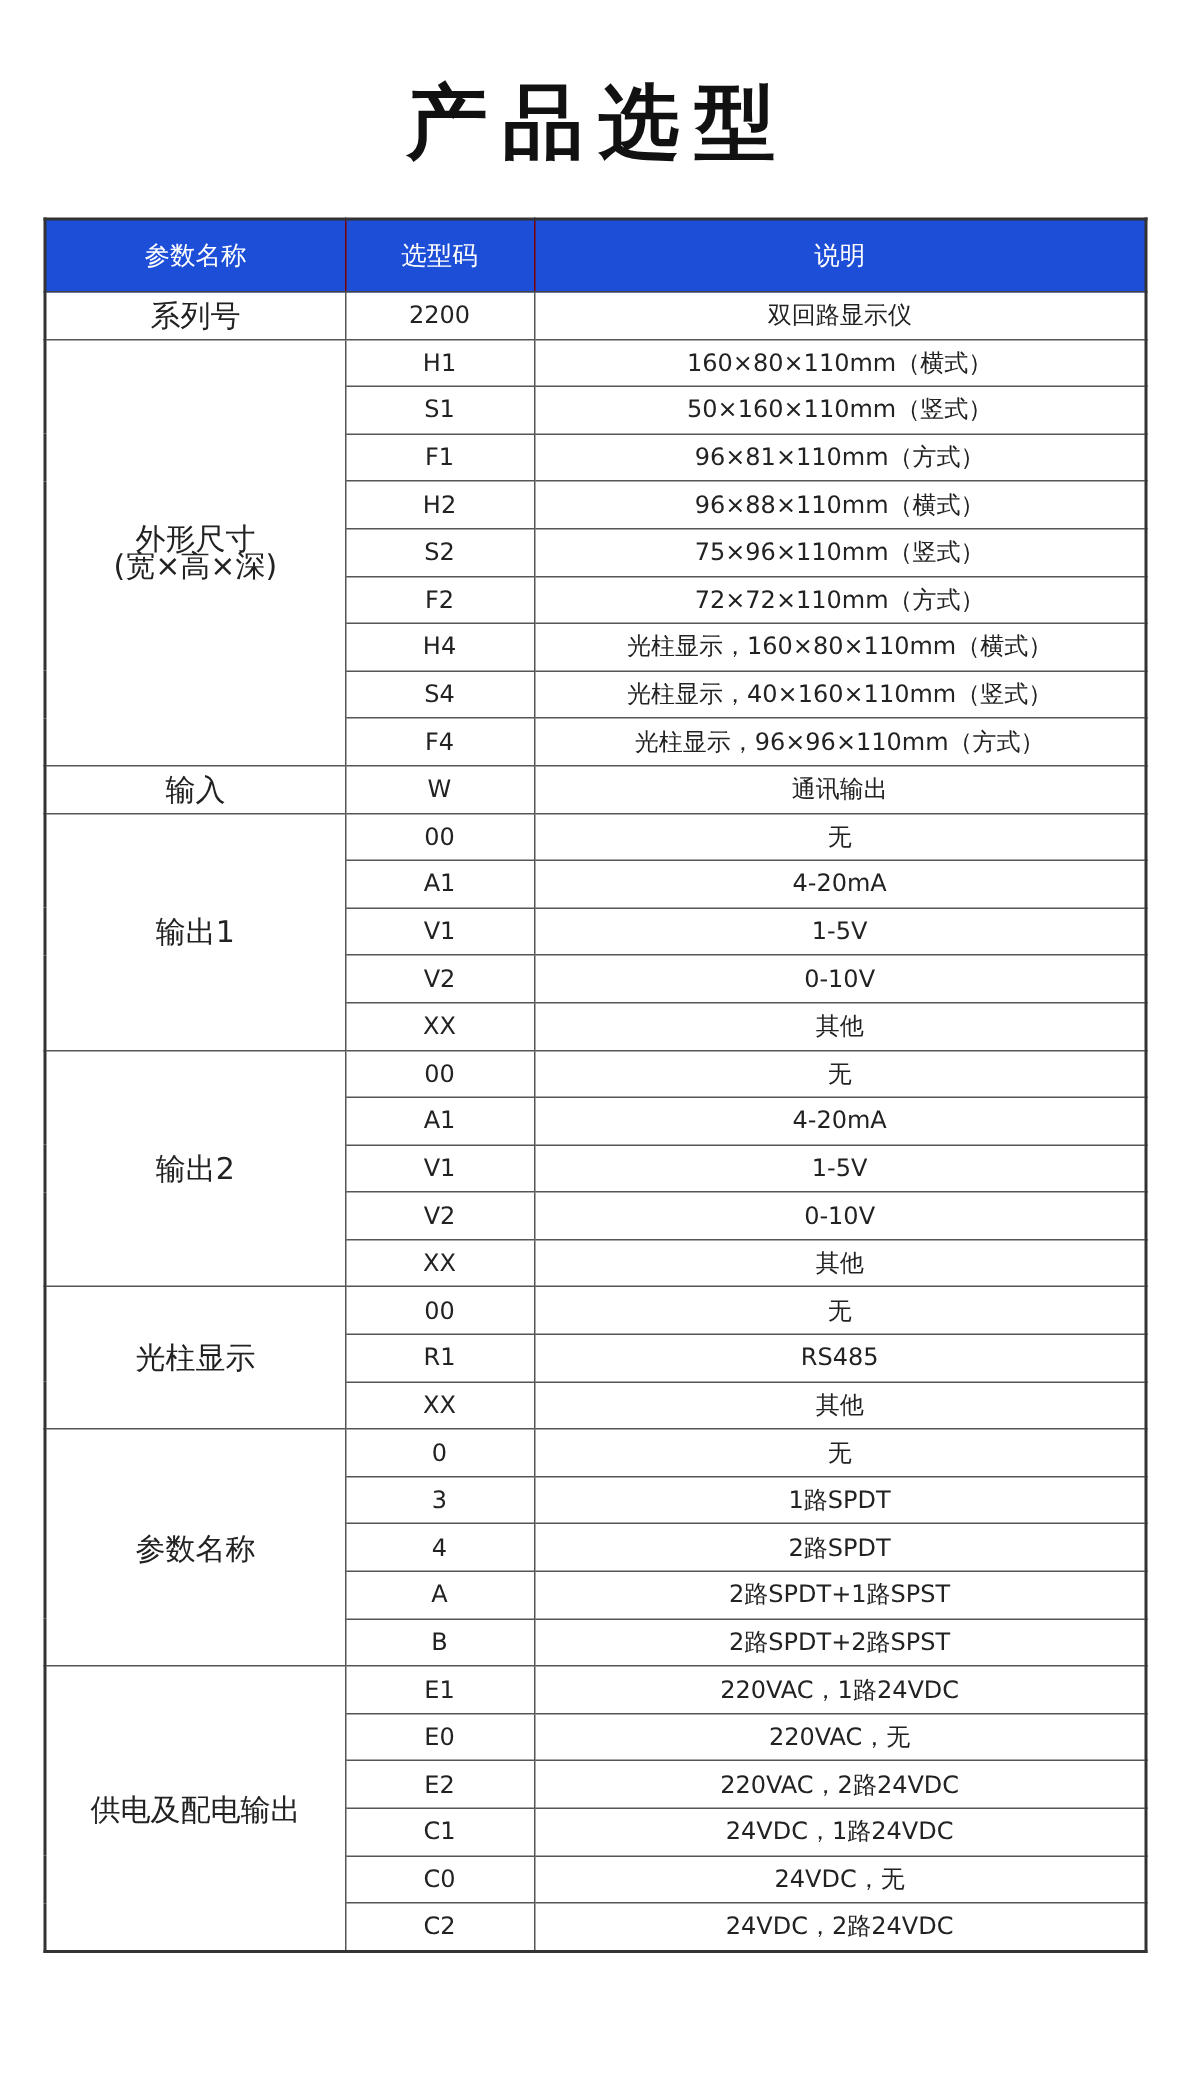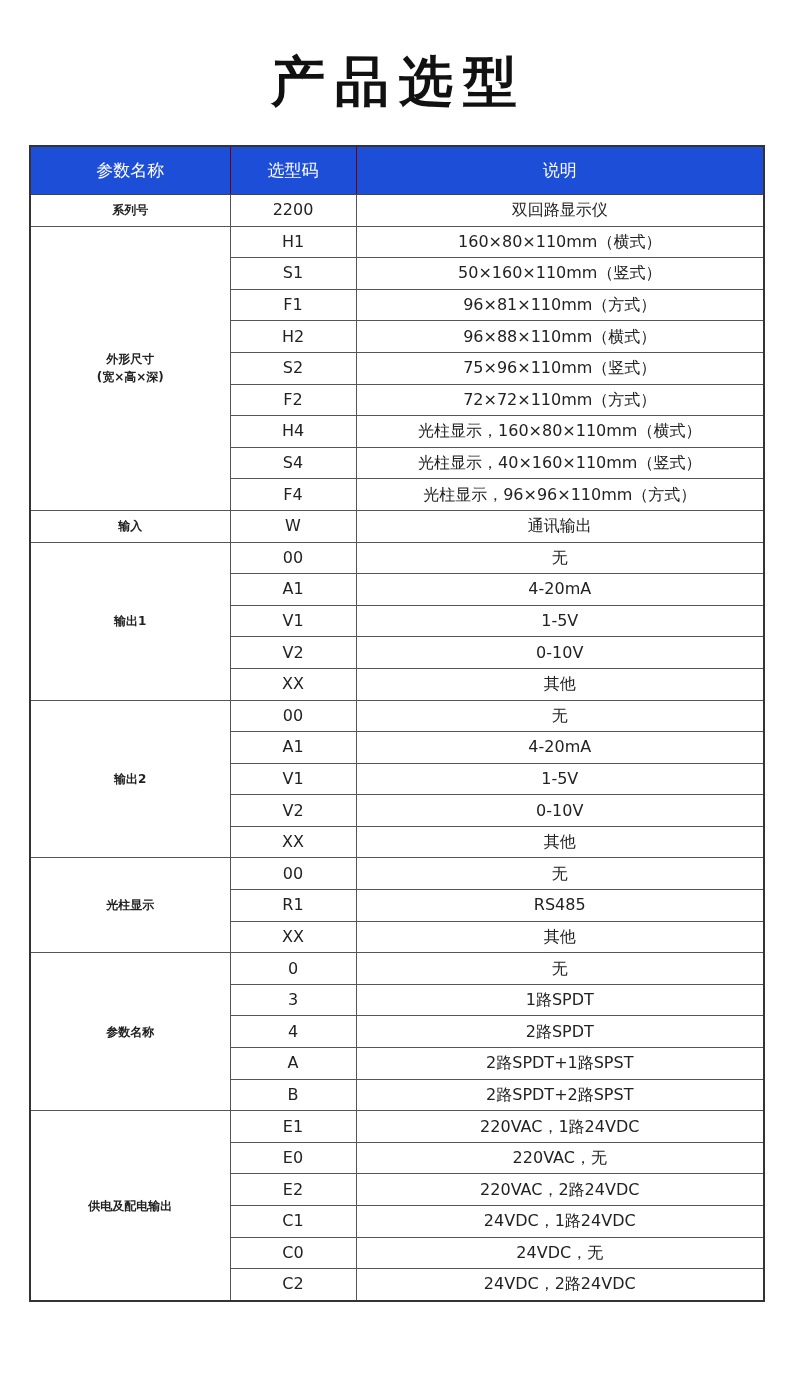--- a/index.html
+++ b/index.html
@@ -58,22 +58,21 @@
       height: 30.6px;
       padding: 0;
       text-align: center;
       vertical-align: middle;
       font-size: 16px;
       border: 1px solid #555555;
       line-height: 18px;
       color: #222222;
     }
     .sel-table td.param {
-      font-size: 12px;
-      font-weight: bold;
+      font-size: 20px;
     }
   </style>
 </head>
 <body>
 
 <div class="title">产品选型</div>
 
 <table class="sel-table">
   <colgroup>
     <col class="c1">

